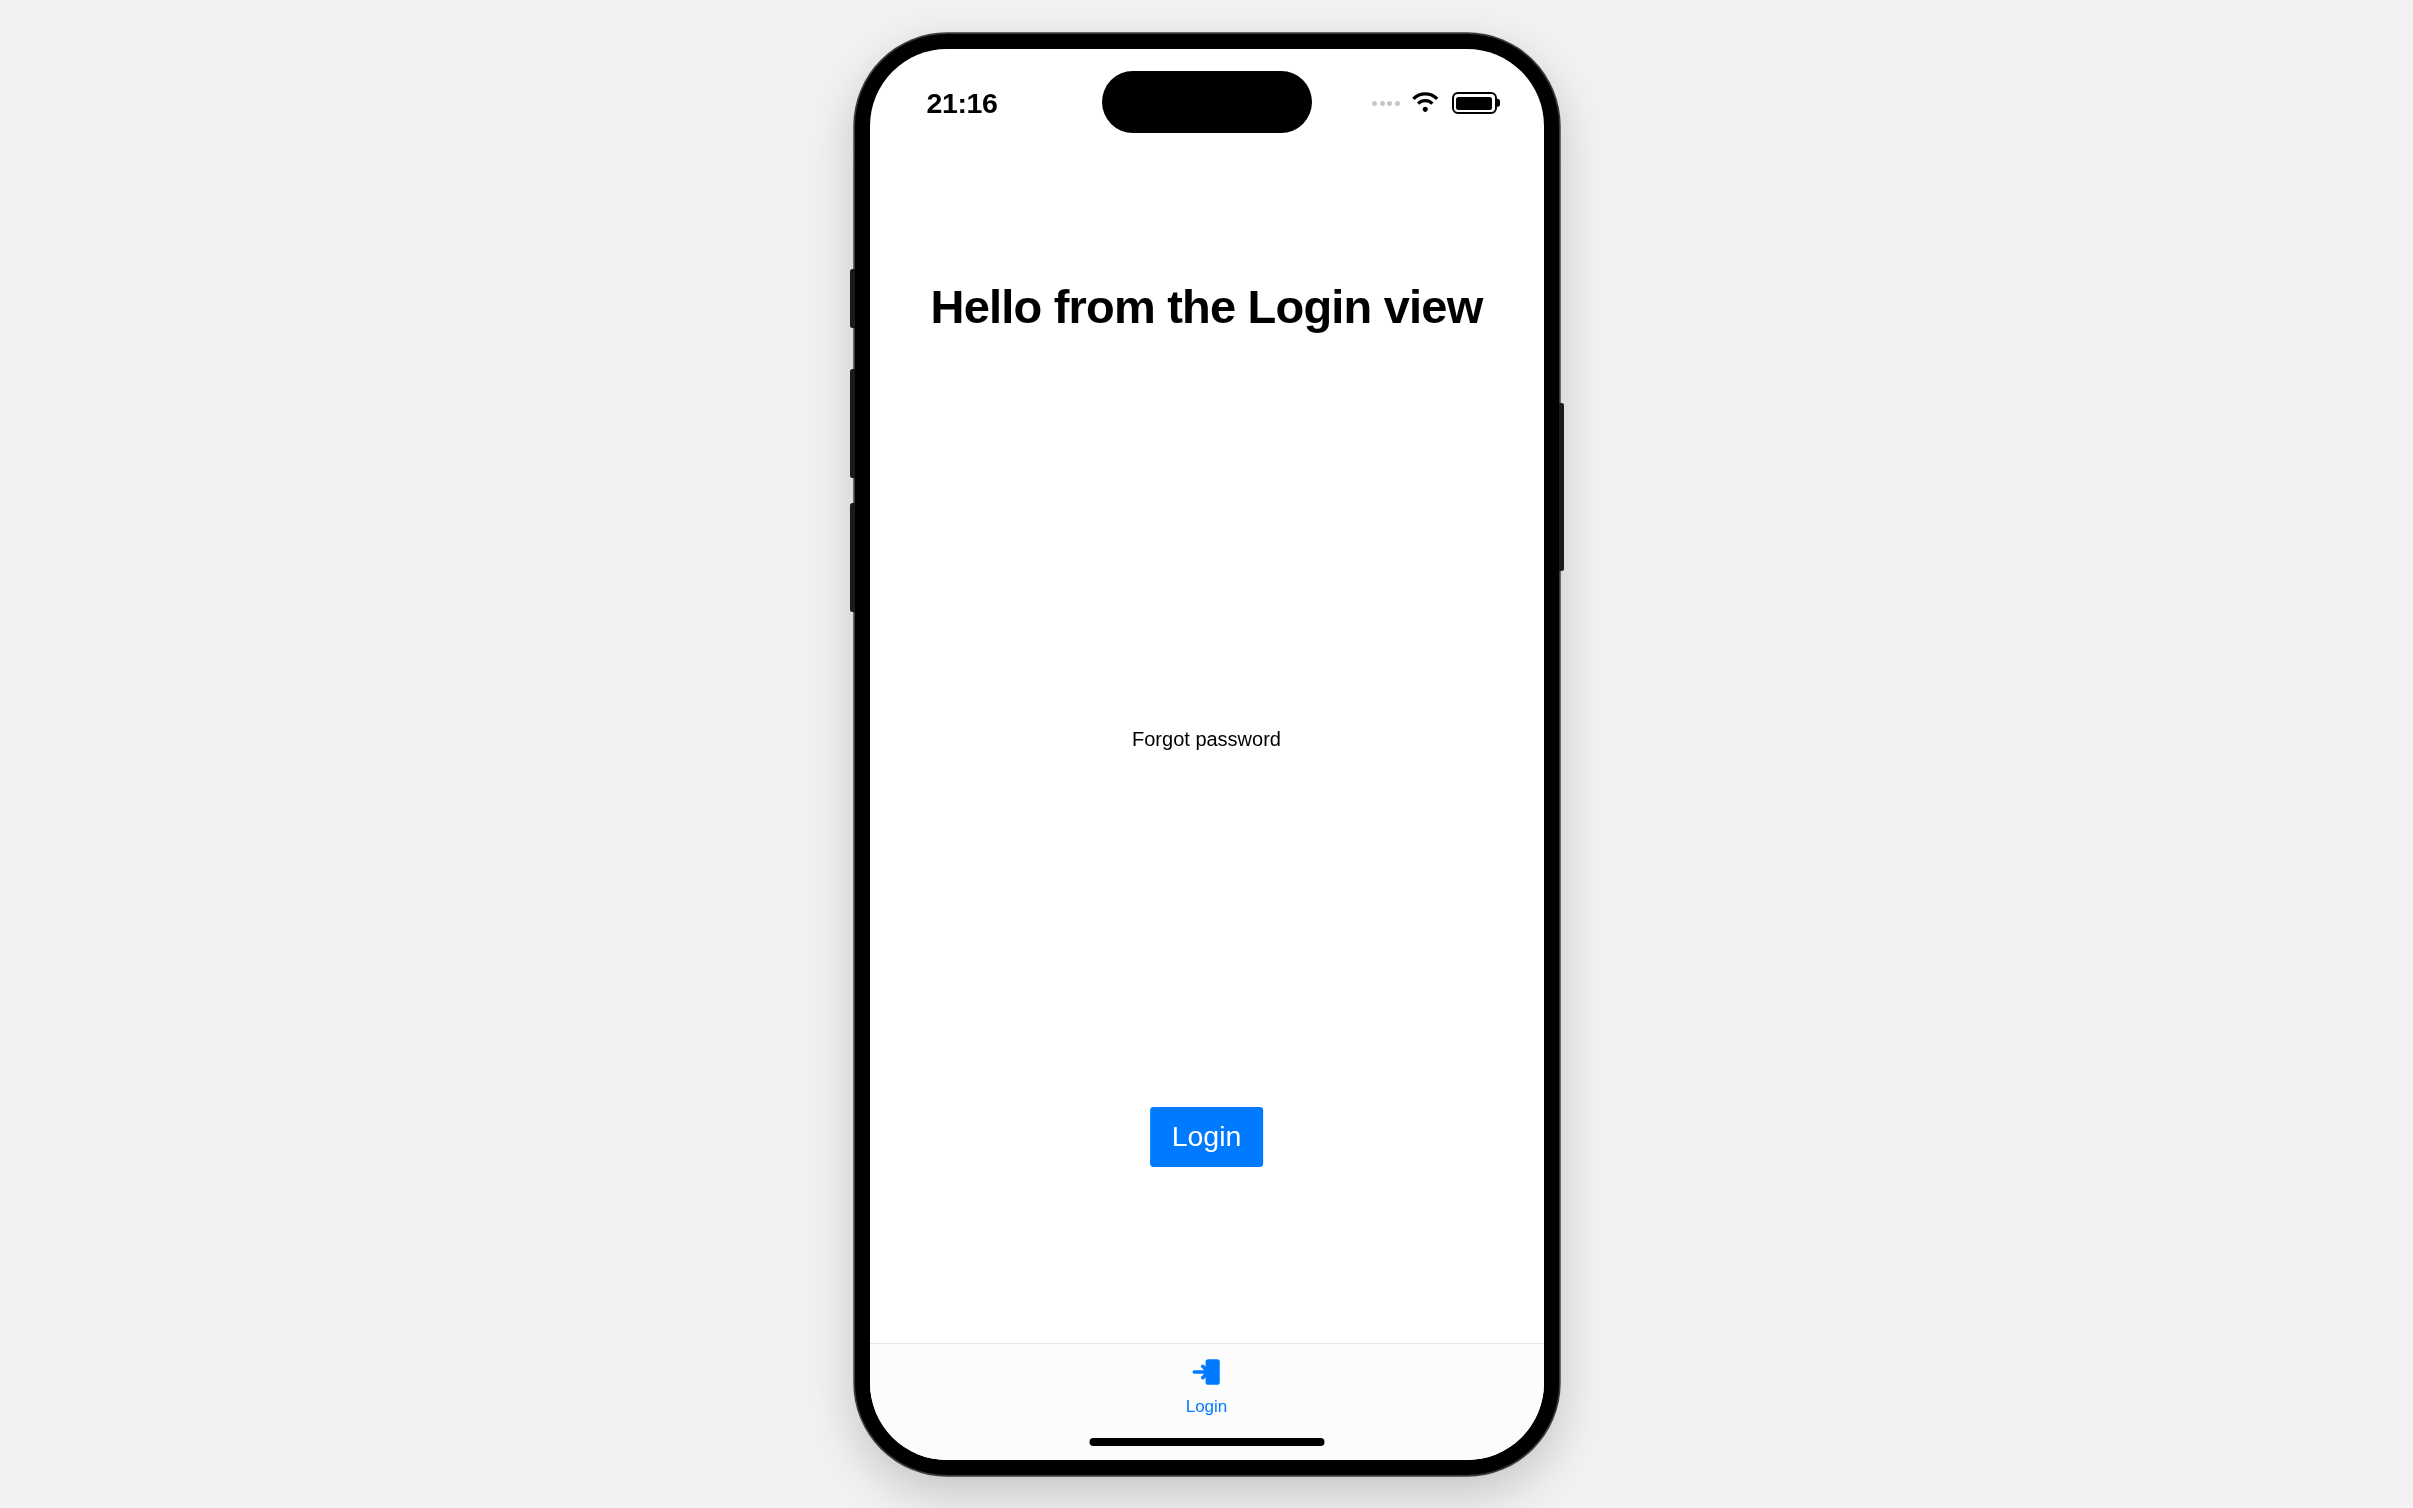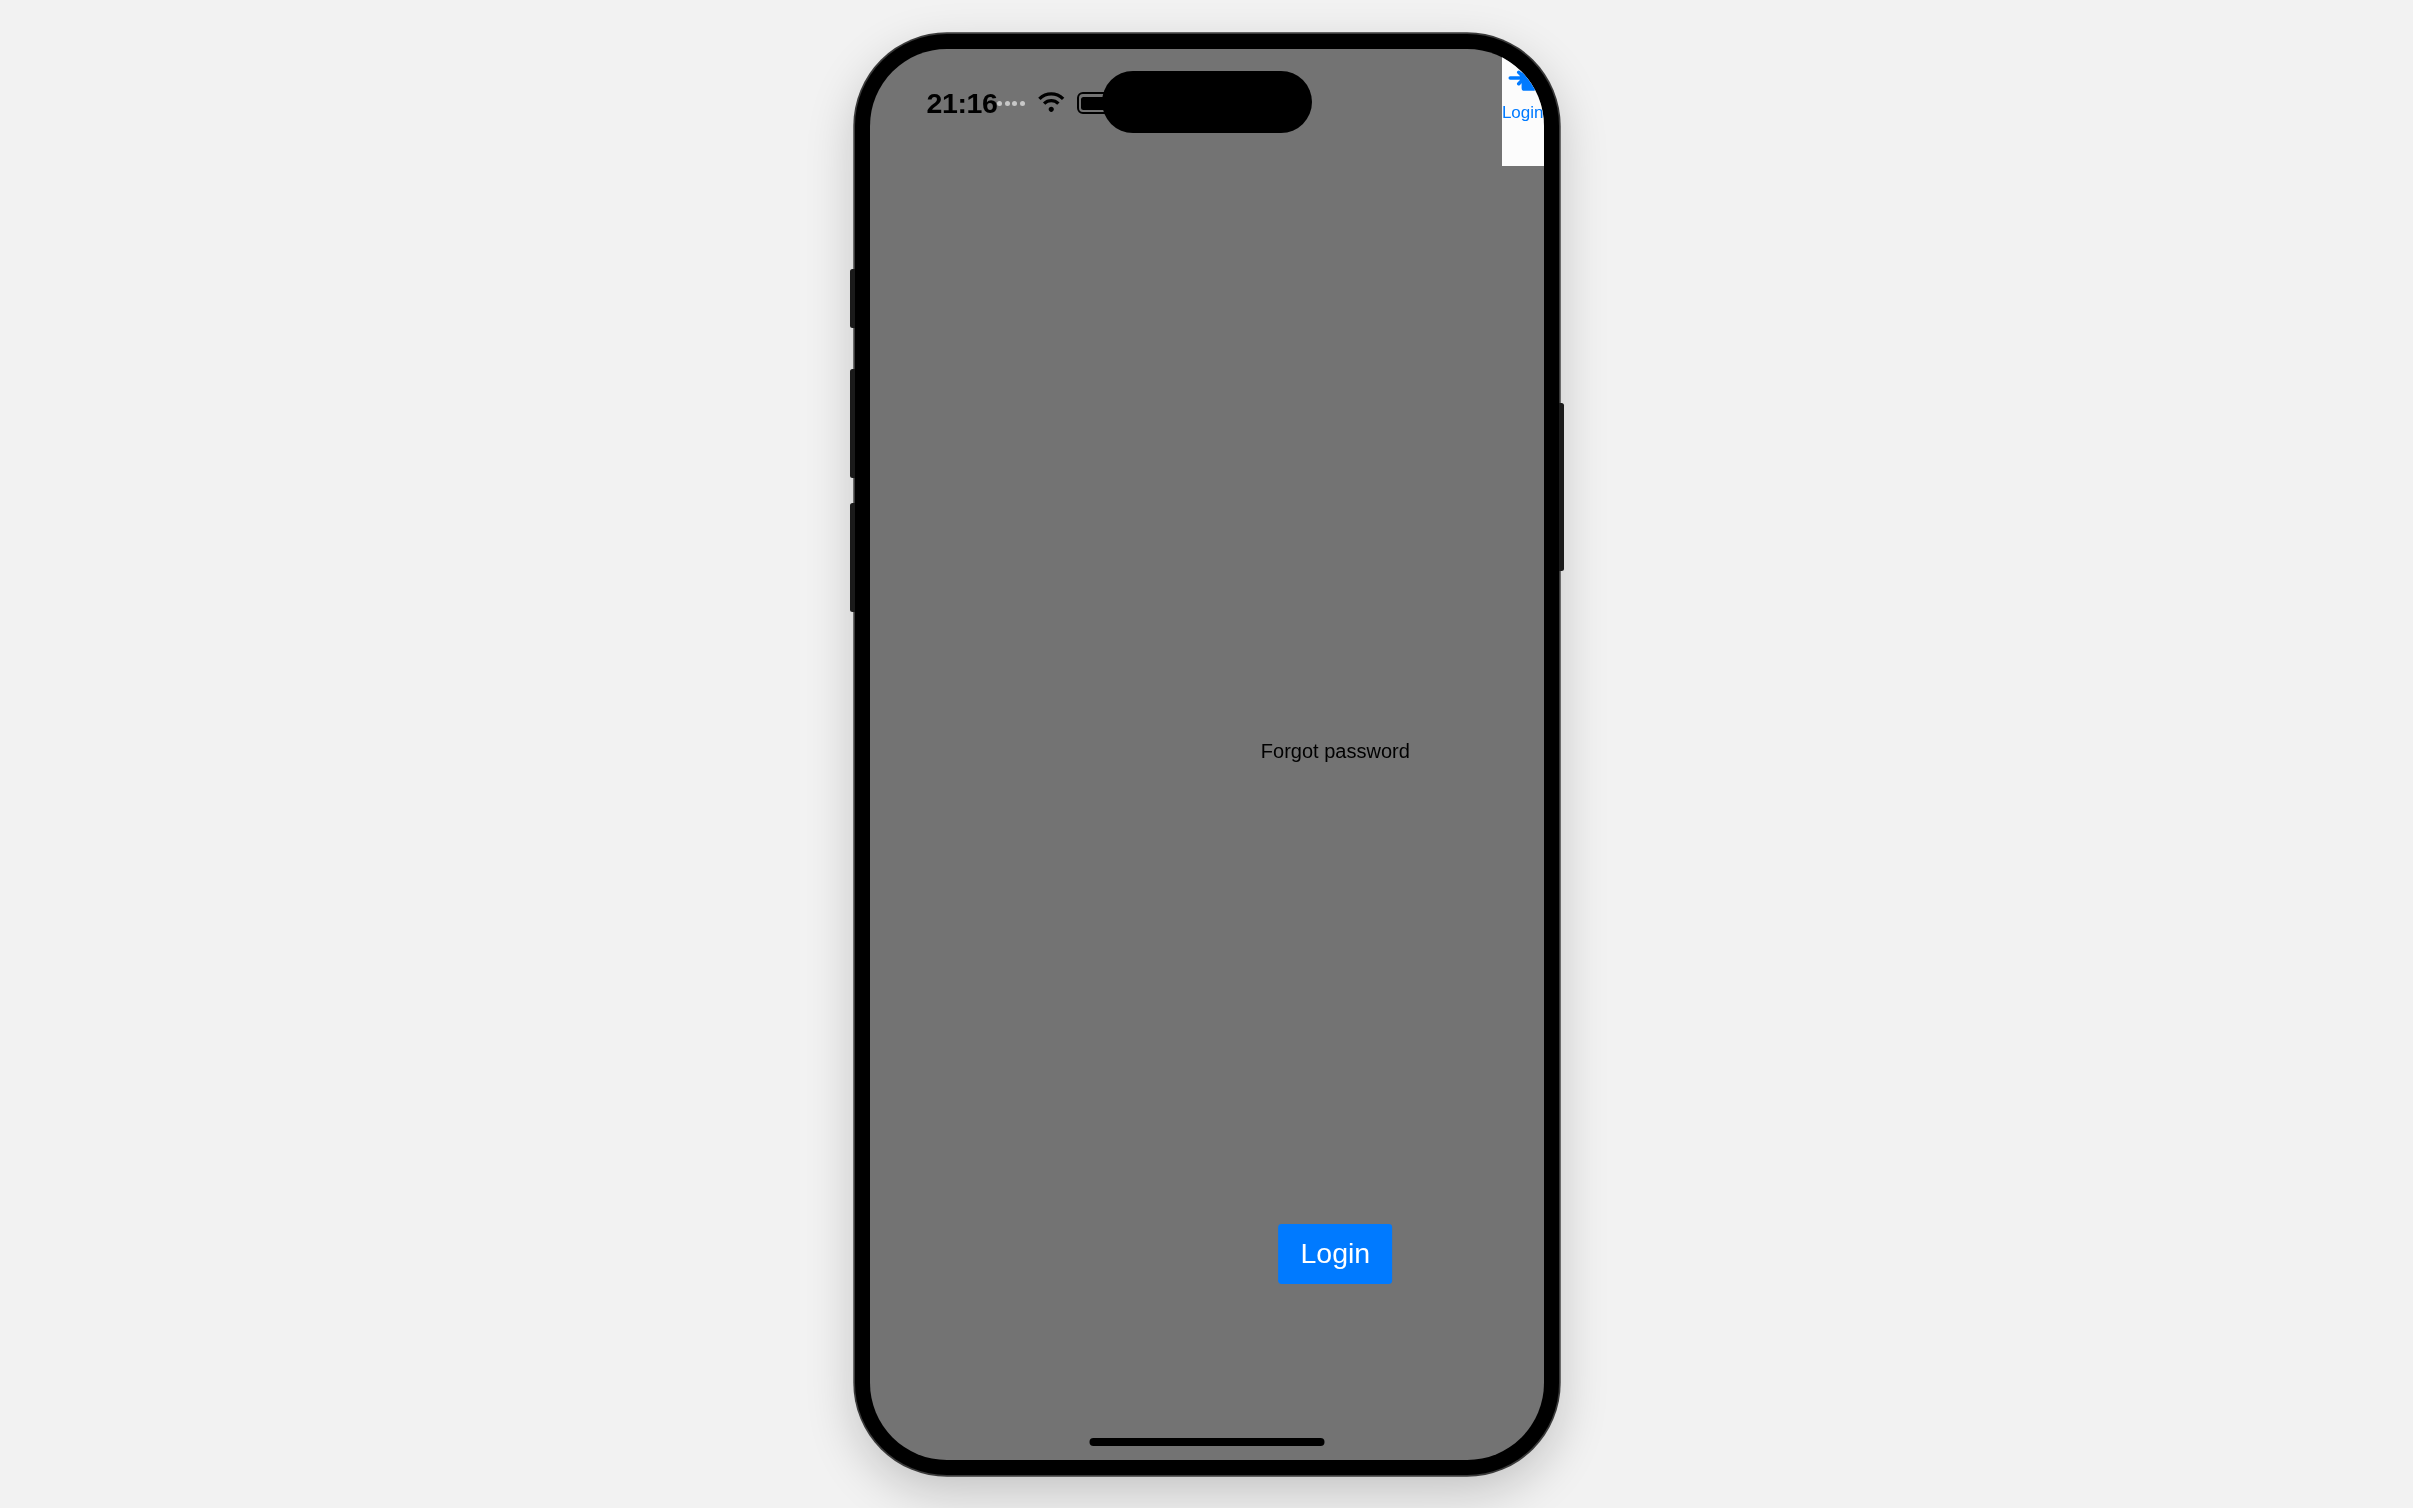--- a/index.html
+++ b/index.html
@@ -62,26 +62,26 @@
       top: 369px;
       width: 5px;
       height: 168px;
       background: #1a1a1a;
       border-radius: 0 2.5px 2.5px 0;
     }
 
     .screen {
       width: 100%;
       height: 100%;
-      background: #737373;
+      background: #ffffff;
       border-radius: 77px;
       overflow: hidden;
       position: relative;
       display: flex;
-      flex-direction: row;
+      flex-direction: column;
       justify-content: space-between;
     }
 
     .dynamic-island {
       position: absolute;
       top: 22px;
       left: 50%;
       transform: translateX(-50%);
       width: 210px;
       height: 62px;
@@ -281,20 +281,21 @@
             <path d="M12 16.5 c1.2 0 2.2-1 2.2-2.2 s-1-2.2-2.2-2.2 -2.2 1-2.2 2.2 1 2.2 2.2 2.2z M5 8.5 c3.9-3.9 10.1-3.9 14 0 l-2 2 c-2.8-2.8-7.2-2.8-10 0z M1 4.5 c6.1-6.1 15.9-6.1 22 0 l-2 2 c-5-5-13-5-18 0z" fill="#000"></path>
           </svg>
         </div>
         <div class="battery">
           <div class="battery-fill"></div>
         </div>
       </div>
     </div>
 
     <div class="content">
+      <h1 class="heading">Hello from the Login view</h1>
 
       <a class="forgot-link">Forgot password</a>
 
       <button class="login-button">Login</button>
     </div>
 
     <div class="tab-bar">
       <div class="tab-item active">
         <div class="tab-icon">
           <svg viewBox="0 0 24 24">

